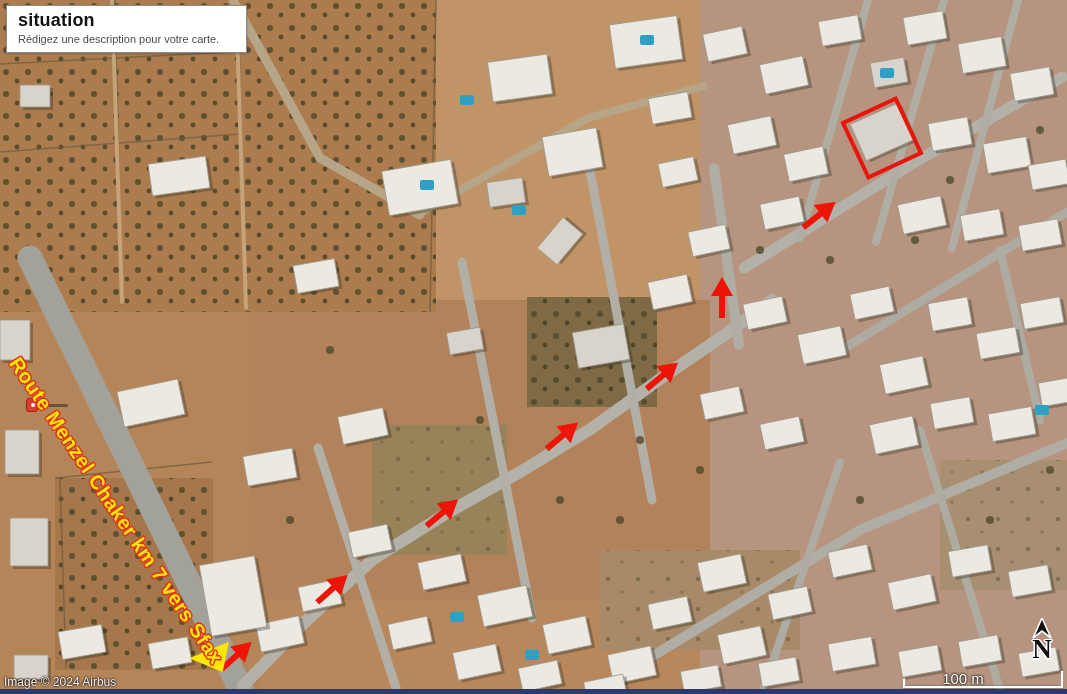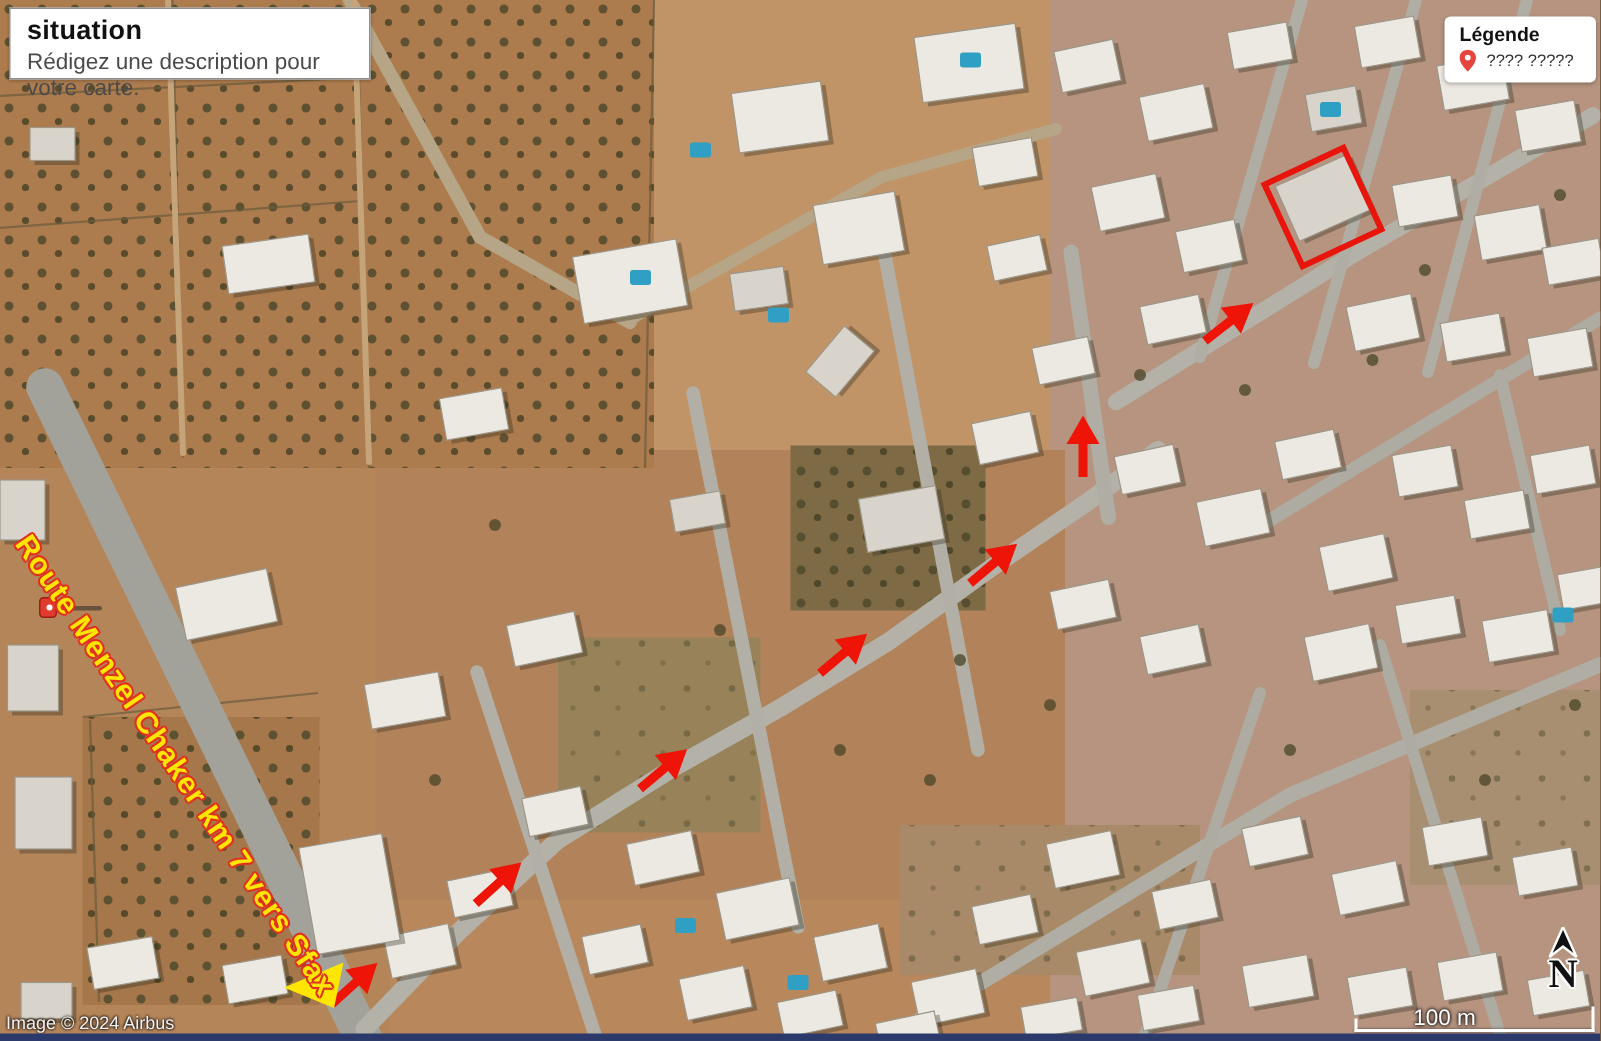--- a/index.html
+++ b/index.html
@@ -6,21 +6,21 @@
   .stage{position:relative;width:1067px;height:694px;overflow:hidden;
          font-family:"Liberation Sans",sans-serif;background:#b8875c;}
   .stage *{box-sizing:border-box;}
   #map-svg{position:absolute;left:0;top:0;}
   .overlay{position:absolute;left:0;top:0;width:1067px;height:694px;}
 
   
   .title-box{position:absolute;left:6px;top:5px;width:241px;height:48px;
     background:#fff;border:1px solid #8d8d8d;padding:4px 10px 4px 11px;box-shadow:0 1px 2px rgba(0,0,0,.25);}
   .title-box h1{margin:0;font-size:18px;font-weight:bold;color:#111;letter-spacing:.2px;}
-  .title-box p{margin:2px 0 0 0;font-size:15px;color:#4a4a4a;}
+  .title-box p{margin:2px 0 0 0;font-size:11px;color:#4a4a4a;}
 
   
   .legend-box{position:absolute;left:963px;top:11px;width:101px;height:44px;
     background:#fff;border-radius:4px;padding:4px 8px 4px 10px;box-shadow:0 1px 3px rgba(0,0,0,.3);}
   .legend-box h2{margin:0;font-size:13px;font-weight:bold;color:#111;}
   .legend-row{display:flex;align-items:center;gap:7px;margin-top:3px;}
   .legend-row span{font-size:11px;color:#333;}
 
   
   .road-label{position:absolute;white-space:nowrap;font-size:20px;font-weight:bold;
@@ -500,30 +500,20 @@
       <div class="poi-smudge" style="left: 42px; top: 404px;"></div>
     </div>
 
   <div class="road-label" id="road-label" style="left: 14px; top: 348px; transform: rotate(56deg);">Route Menzel Chaker km 7 vers Sfax</div>
 
   <div class="title-box">
     <h1>situation</h1>
     <p>Rédigez une description pour votre carte.</p>
   </div>
 
-  <div class="legend-box">
-    <h2>Légende</h2>
-    <div class="legend-row">
-      <svg width="11" height="15" viewBox="0 0 12 16">
-        <path d="M6,0 C2.7,0 0,2.6 0,5.9 C0,10.3 6,16 6,16 S12,10.3 12,5.9 C12,2.6 9.3,0 6,0 Z" fill="#e5453c"></path>
-        <circle cx="6" cy="5.7" r="2.1" fill="#ffffff"></circle>
-      </svg>
-      <span>???? ?????</span>
-    </div>
-  </div>
 
   <div class="credits">Image © 2024 Airbus</div>
 
   <div class="scale-label">100 m</div>
   <div class="scale-line"></div>
   <div class="scale-tick-l"></div>
   <div class="scale-tick-r"></div>
 
   <div class="north">
     <svg width="26" height="22" viewBox="0 0 26 22" style="display:block;margin:0 auto;">

